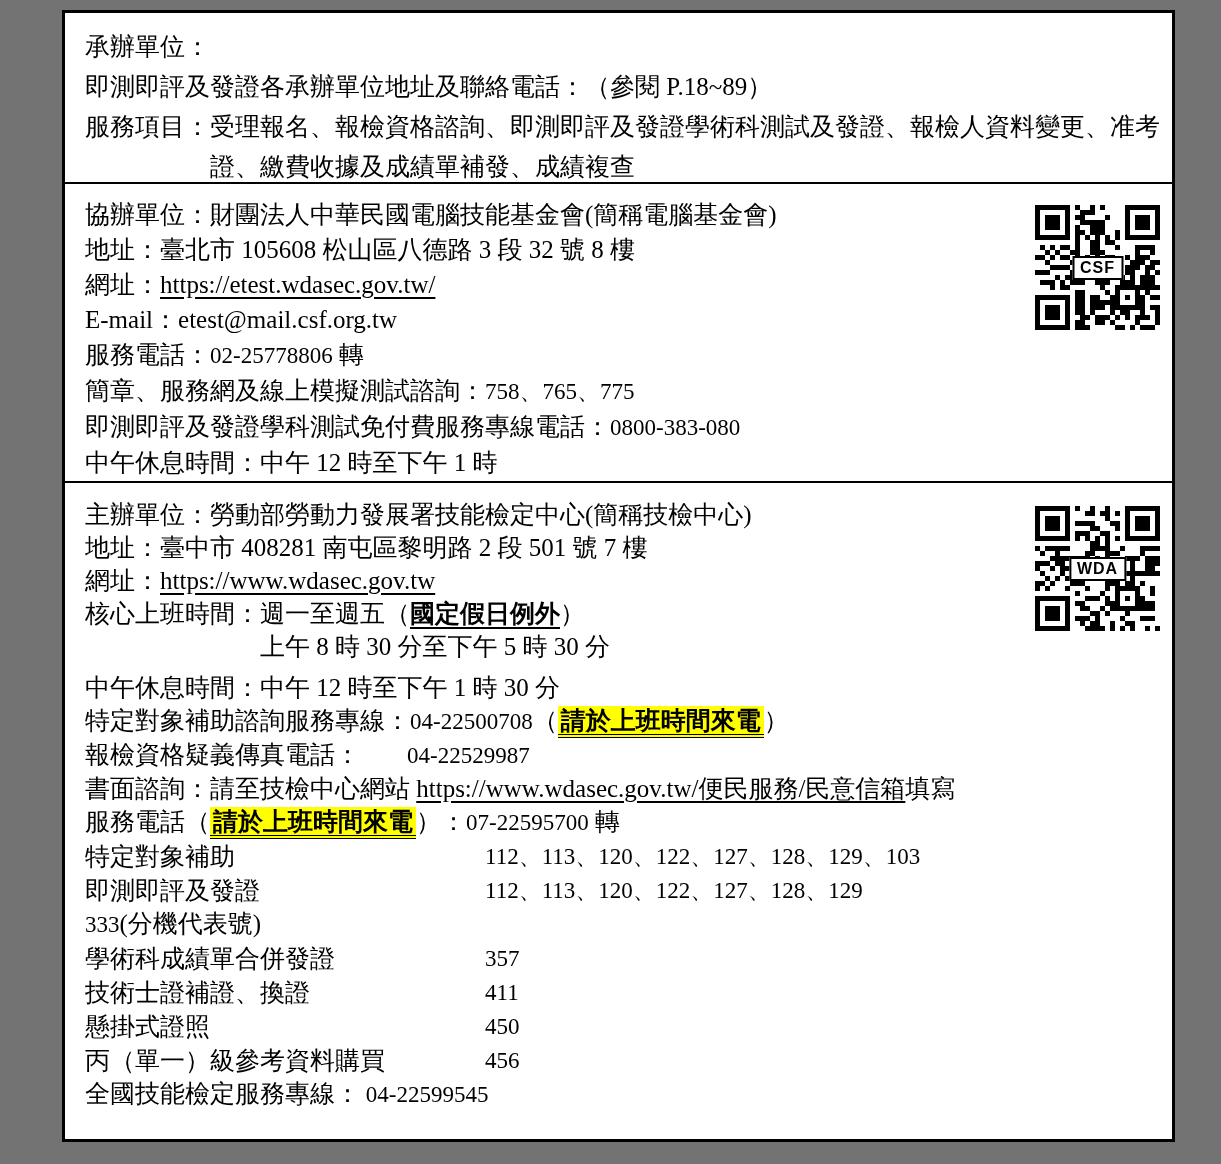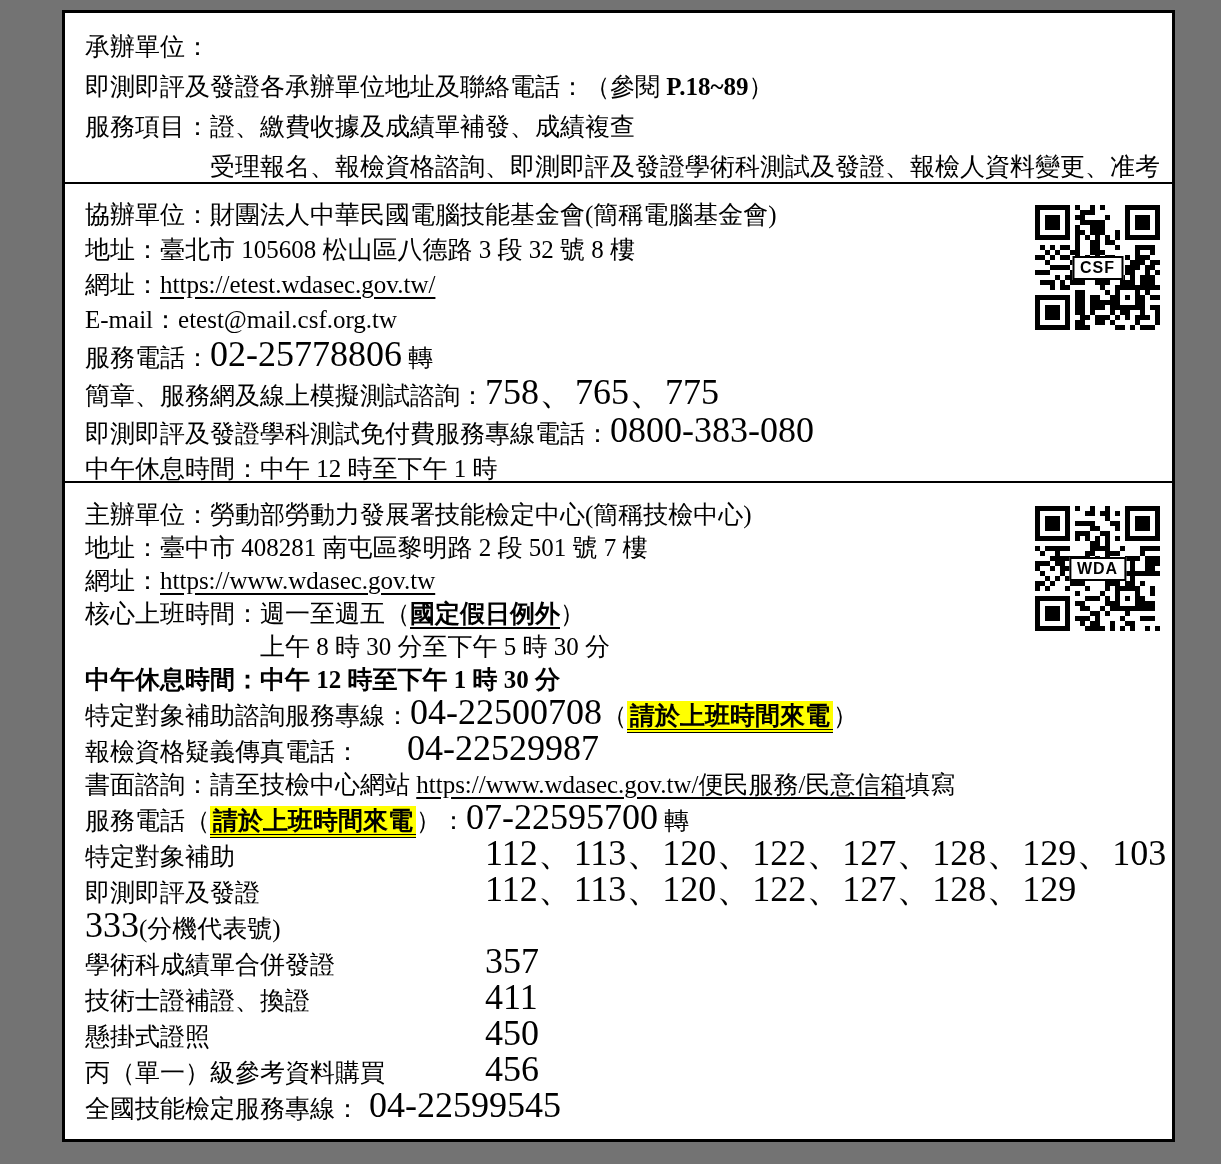--- a/index.html
+++ b/index.html
@@ -14,28 +14,28 @@
     border:3px solid #000; box-sizing:border-box; background:#fff;
   }
   .sec { position:relative; box-sizing:border-box; padding-left:20px; padding-right:16px; }
   .s1 { height:171px; padding-top:14px; border-bottom:2px solid #000; }
   .s2 { height:299px; padding-top:13px; border-bottom:2px solid #000; }
   .s3 { padding-top:15px; }
   .s1 .ln { line-height:40px; }
   .s2 .ln { line-height:35px; }
   .s3 .ln { line-height:33px; }
   .ln { white-space:nowrap; }
-  .b  { font-weight:bold; }
+  .b  { font-weight:normal;margin-top:8px; }
   .u  { text-decoration:underline; text-underline-offset:4px; }
   .holiday { font-weight:bold; text-decoration:underline; text-decoration-thickness:2px; text-underline-offset:5px; }
   .hl {
     background:#ffff00; font-weight:bold; padding:1px 3px 0 3px;
     border-bottom:4px double #000;
   }
-  .num { font-size:36px;font-family:Liberation Serif, serif; }
+  .num { font-size:23px;font-family:Liberation Serif, serif; }
   .hang { display:flex; }
   .hang-label { white-space:nowrap; flex:0 0 auto; }
   .hang-body { flex:1 1 auto; }
   .fax-label { display:inline-block; width:322px; }
   .ext-row { display:flex;align-items:flex-end; }
   .ext-label { flex:0 0 400px; }
   .qr { position:absolute; width:125px; height:125px; }
   .qr-csf { top:21px; right:12px; }
   .qr-wda { top:23px; right:12px; }
   .qr svg { position:absolute; left:0; top:0; }
@@ -51,22 +51,22 @@
 
 <div class="page">
   <div class="frame">
 
     <section class="sec s1">
       <div class="ln">承辦單位：</div>
       <div class="ln"><span>即測即評及發證各承辦單位地址及聯絡電話：（參閱 </span><span class="b">P.18~89</span><span>）</span></div>
       <div class="ln hang">
         <span class="hang-label">服務項目：</span>
         <span class="hang-body">
+          <div>受理報名、報檢資格諮詢、即測即評及發證學術科測試及發證、報檢人資料變更、准考</div>
           <div>證、繳費收據及成績單補發、成績複查</div>
-          <div>受理報名、報檢資格諮詢、即測即評及發證學術科測試及發證、報檢人資料變更、准考</div>
         </span>
       </div>
     </section>
 
     <section class="sec s2">
       <div class="ln">協辦單位：財團法人中華民國電腦技能基金會(簡稱電腦基金會)</div>
       <div class="ln">地址：臺北市 105608 松山區八德路 3 段 32 號 8 樓</div>
       <div class="ln"><span>網址：</span><span class="u">https://etest.wdasec.gov.tw/</span></div>
       <div class="ln"><span>E-mail：</span><span>etest@mail.csf.org.tw</span></div>
       <div class="ln"><span>服務電話：</span><span class="num">02-25778806</span><span> 轉</span></div>

